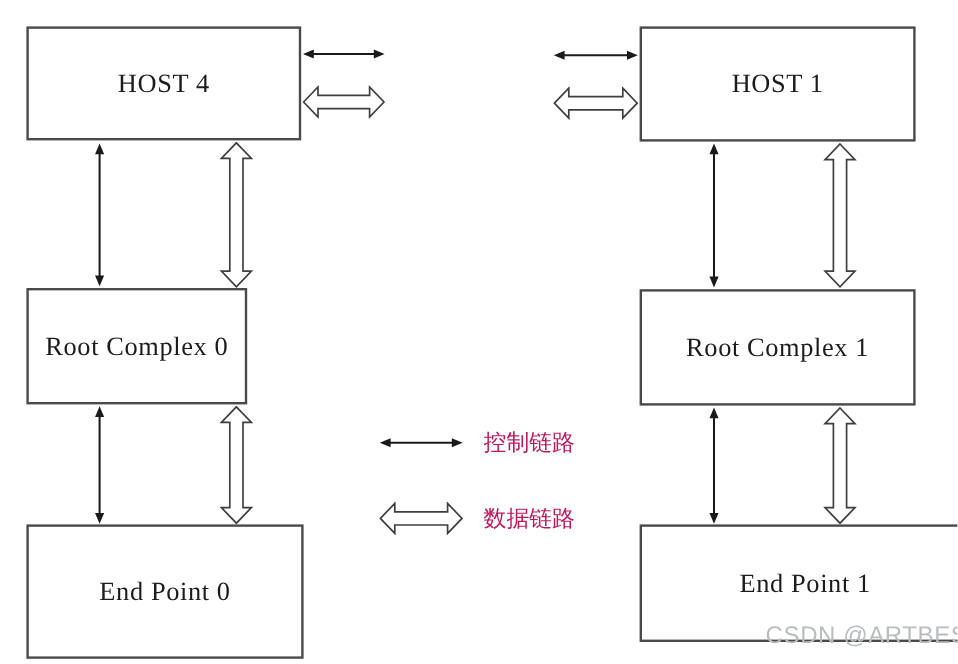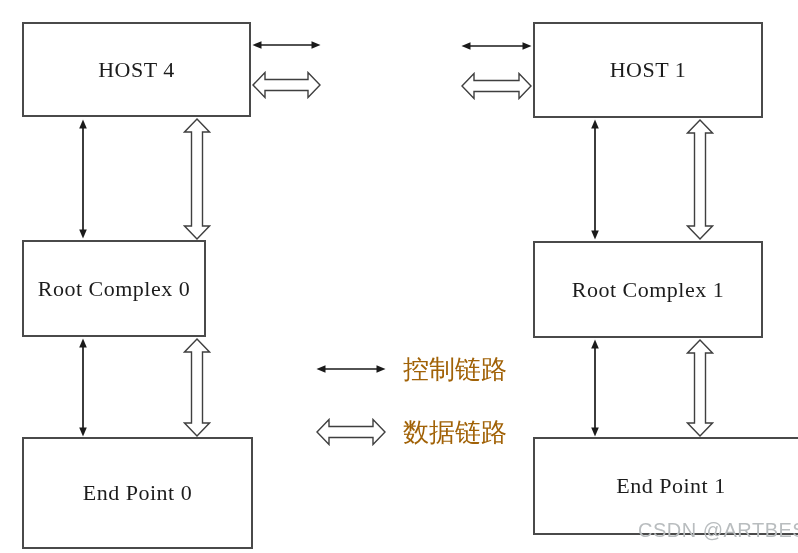--- a/index.html
+++ b/index.html
@@ -23,22 +23,22 @@
     font-size:22px;
     color:#1c1c1c;
     letter-spacing:0.5px;
     white-space:nowrap;
   }
   .arrow{position:absolute;}
   .arrow svg{display:block;}
   .legend-label{
     position:absolute;
     font-family:"DejaVu Sans","Liberation Sans",sans-serif;
-    font-size:26px;
-    color:#a16207;
+    font-size:19px;
+    color:#be185d;
     white-space:nowrap;
     line-height:22px;
   }
   .watermark{
     position:absolute;
     left:638px;top:519px;
     font-family:"Liberation Sans",sans-serif;
     font-size:20px;
     letter-spacing:0.5px;
     color:#b9bdbf;

